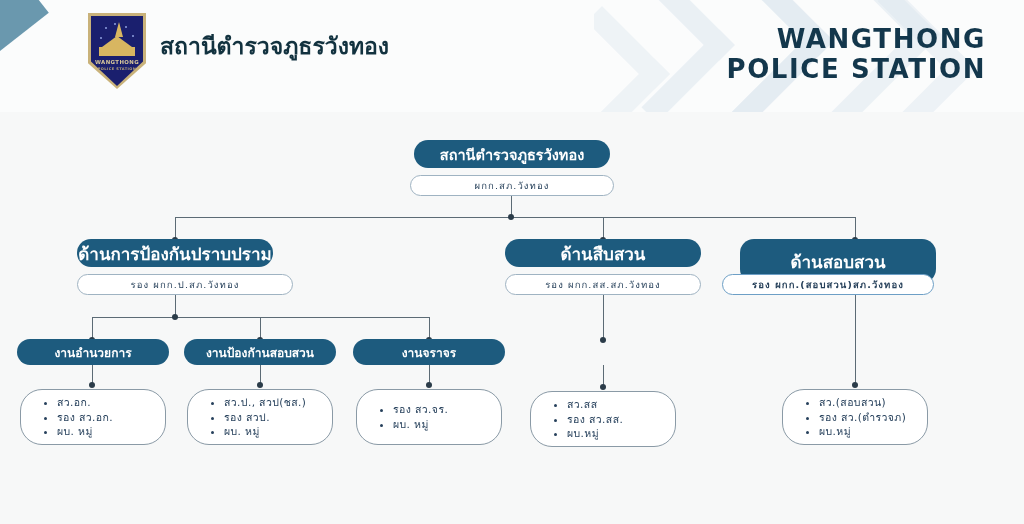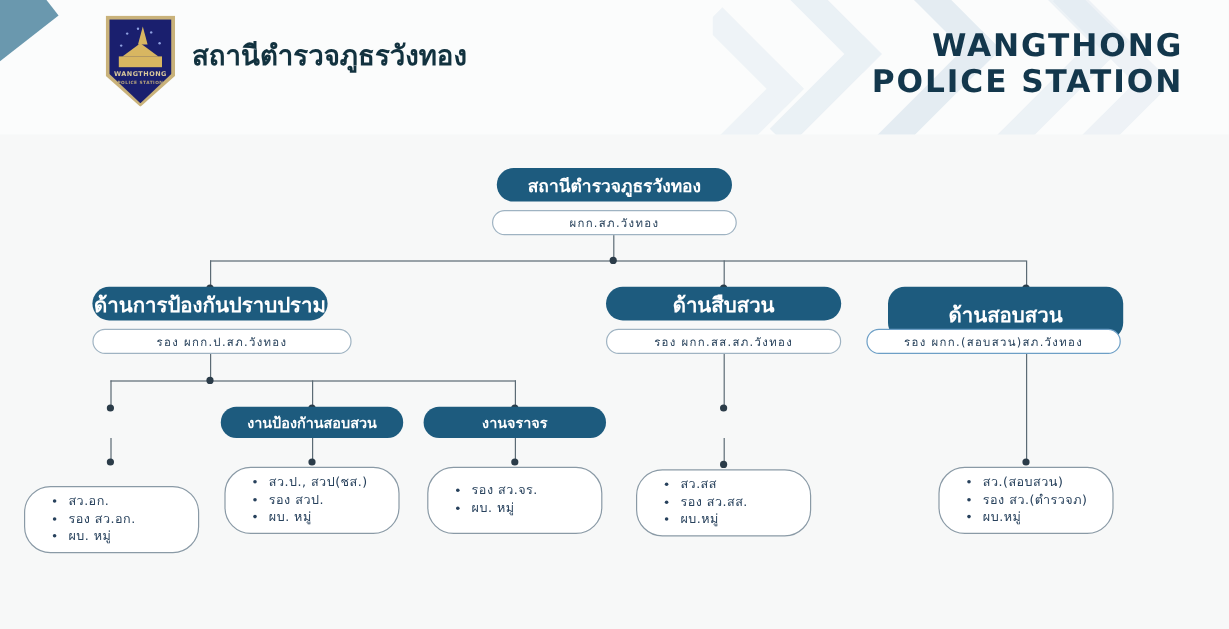--- a/index.html
+++ b/index.html
@@ -297,23 +297,24 @@
   <div class="hline" style="left:92px;top:205px;width:338px;"></div>
   <div class="dot" style="left:172px;top:202px;"></div>
 
   <div class="vline" style="left:92px;top:205px;height:22px;"></div>
   <div class="dot" style="left:89px;top:225px;"></div>
   <div class="vline" style="left:260px;top:205px;height:22px;"></div>
   <div class="dot" style="left:257px;top:225px;"></div>
   <div class="vline" style="left:429px;top:205px;height:22px;"></div>
   <div class="dot" style="left:426px;top:225px;"></div>
 
+  <div class="node-title lvl3" style="left:17px;top:227px;width:152px;height:26px;">งานอำนวยการ</div>
   <div class="vline" style="left:92px;top:253px;height:20px;"></div>
   <div class="dot" style="left:89px;top:270px;"></div>
-  <div class="leafbox" style="left:20px;top:277px;width:146px;height:56px;margin-top:16px;">
+  <div class="leafbox" style="left:20px;top:277px;width:146px;height:56px;">
     <ul>
       <li>สว.อก.</li>
       <li>รอง สว.อก.</li>
       <li>ผบ. หมู่</li>
     </ul>
   </div>
 
   <div class="node-title lvl3" style="left:184px;top:227px;width:152px;height:26px;">งานป้องกัานสอบสวน</div>
   <div class="vline" style="left:260px;top:253px;height:20px;"></div>
   <div class="dot" style="left:257px;top:270px;"></div>
@@ -345,21 +346,21 @@
   <div class="dot" style="left:600px;top:272px;"></div>
   <div class="leafbox" style="left:530px;top:279px;width:146px;height:56px;">
     <ul>
       <li>สว.สส</li>
       <li>รอง สว.สส.</li>
       <li>ผบ.หมู่</li>
     </ul>
   </div>
 
   <div class="node-title" style="left:740px;top:127px;width:196px;height:44px;text-align:center;">ด้านสอบสวน</div>
-  <div class="pill accent" style="left:722px;top:162px;width:212px;height:21px;">รอง ผกก.(สอบสวน)สภ.วังทอง</div>
+  <div class="pill accent" style="left:722px;top:162px;width:212px;height:21px;font-weight:bold;">รอง ผกก.(สอบสวน)สภ.วังทอง</div>
 
   <div class="vline" style="left:855px;top:183px;height:90px;"></div>
   <div class="dot" style="left:852px;top:270px;"></div>
   <div class="leafbox" style="left:782px;top:277px;width:146px;height:56px;">
     <ul>
       <li>สว.(สอบสวน)</li>
       <li>รอง สว.(ตำรวจภ)</li>
       <li>ผบ.หมู่</li>
     </ul>
   </div>

